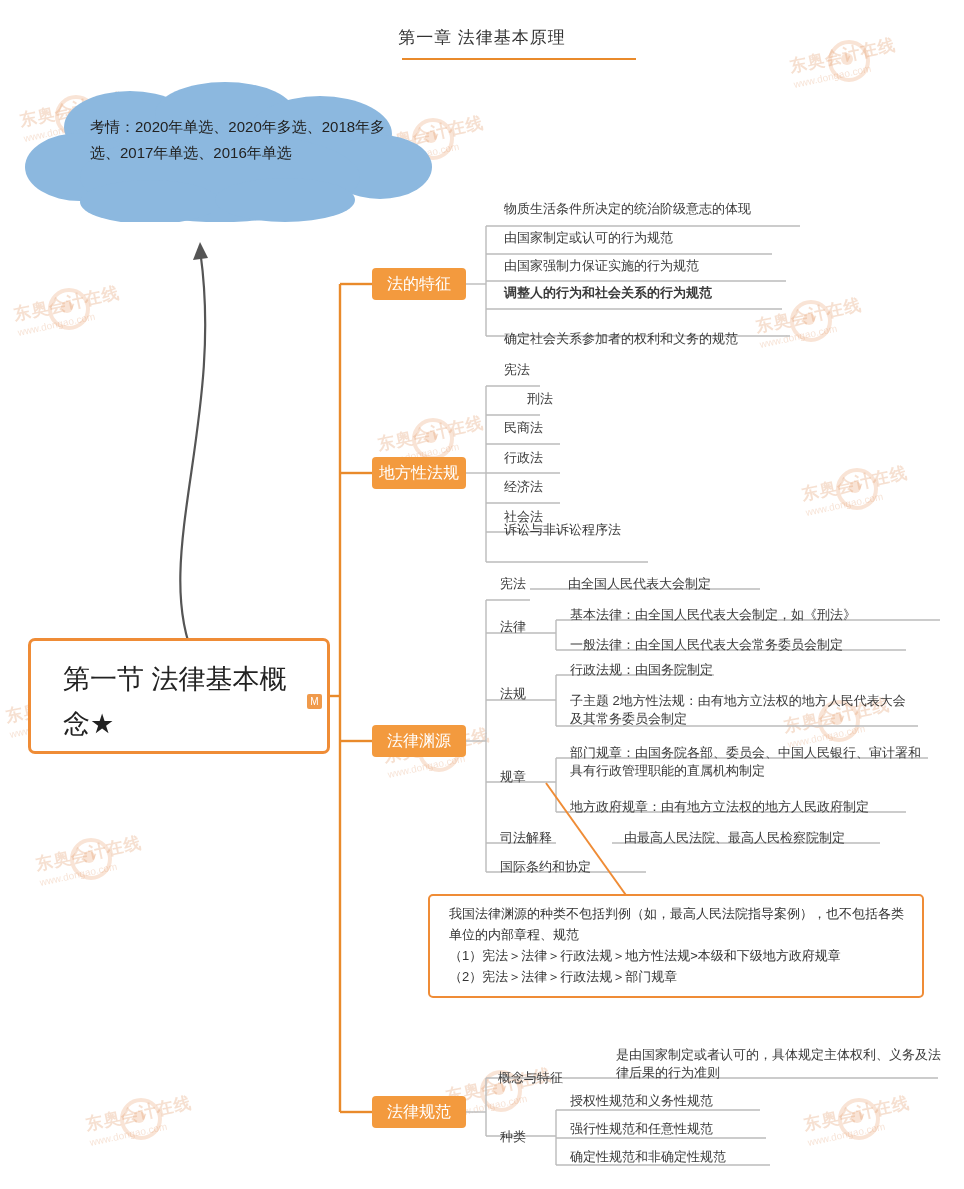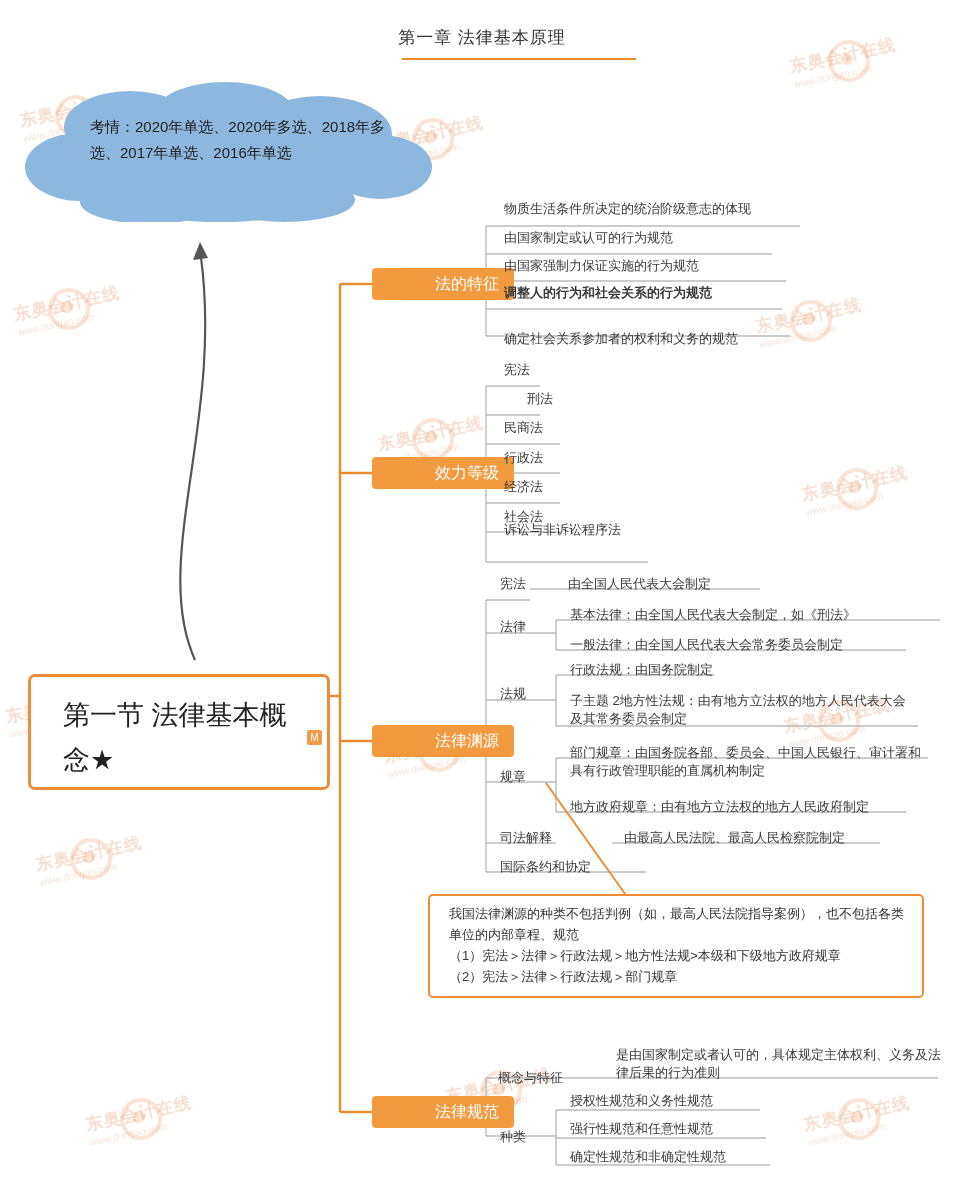--- a/index.html
+++ b/index.html
@@ -44,35 +44,34 @@
   }
   .cloud-text{
     position:absolute;left:70px;top:32px;width:300px;
     font-size:15px;line-height:26px;color:#222;
   }
 
   .root{
     position:absolute;left:28px;top:638px;width:302px;height:116px;
     border:3px solid #ef8c36;border-radius:7px;background:#fff;
     box-sizing:border-box;
-    margin-top:36px;
   }
   .root-text{
     position:absolute;left:32px;top:16px;width:250px;
     font-size:27px;line-height:45px;color:#222;
   }
   .root-badge{
     position:absolute;left:276px;top:53px;width:15px;height:15px;
     background:#f09a4b;color:#fff;font-size:10px;line-height:15px;text-align:center;
     border-radius:2px;
   }
 
   .branch{
     position:absolute;background:#f39a3e;color:#fff;border-radius:4px;
-    font-size:16px;text-align:center;line-height:32px;height:32px;width:94px;padding-left:48px;
+    font-size:16px;text-align:center;line-height:32px;height:32px;width:94px;
   }
 
   .leaf{
     position:absolute;font-size:13px;color:#3a3a3a;line-height:18px;
     white-space:nowrap;
   }
   .leaf.wrap{white-space:normal;}
 
   .note{
     position:absolute;left:428px;top:894px;width:496px;
@@ -220,21 +219,21 @@
   <div class="root-badge">M</div>
 </div>
 
 <div class="branch" style="left:372px;top:268px;">法的特征</div>
 <div class="leaf" style="left:504px;top:200px;">物质生活条件所决定的统治阶级意志的体现</div>
 <div class="leaf" style="left:504px;top:229px;">由国家制定或认可的行为规范</div>
 <div class="leaf" style="left:504px;top:257px;">由国家强制力保证实施的行为规范</div>
 <div class="leaf" style="left:504px;top:284px;font-weight:bold;">调整人的行为和社会关系的行为规范</div>
 <div class="leaf" style="left:504px;top:330px;">确定社会关系参加者的权利和义务的规范</div>
 
-<div class="branch" style="left:372px;top:457px;">效力等级</div>
+<div class="branch" style="left:372px;top:457px;">地方性法规</div>
 <div class="leaf" style="left:504px;top:361px;">宪法</div>
 <div class="leaf" style="left:504px;top:390px;margin-left:23px;">刑法</div>
 <div class="leaf" style="left:504px;top:419px;">民商法</div>
 <div class="leaf" style="left:504px;top:449px;">行政法</div>
 <div class="leaf" style="left:504px;top:478px;">经济法</div>
 <div class="leaf" style="left:504px;top:508px;">社会法</div>
 <div class="leaf" style="left:504px;top:521px;">诉讼与非诉讼程序法</div>
 
 <div class="branch" style="left:372px;top:725px;">法律渊源</div>
 

